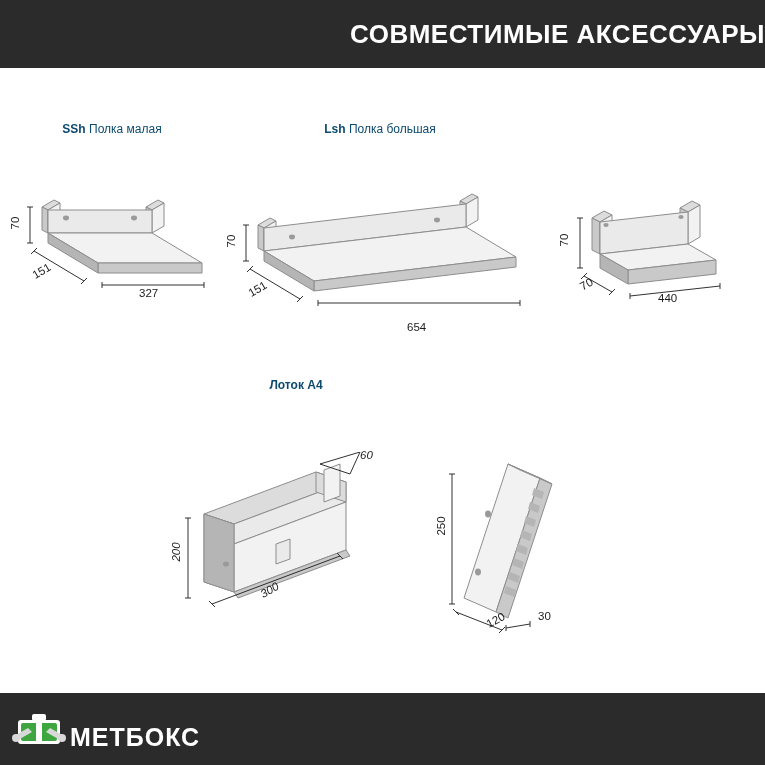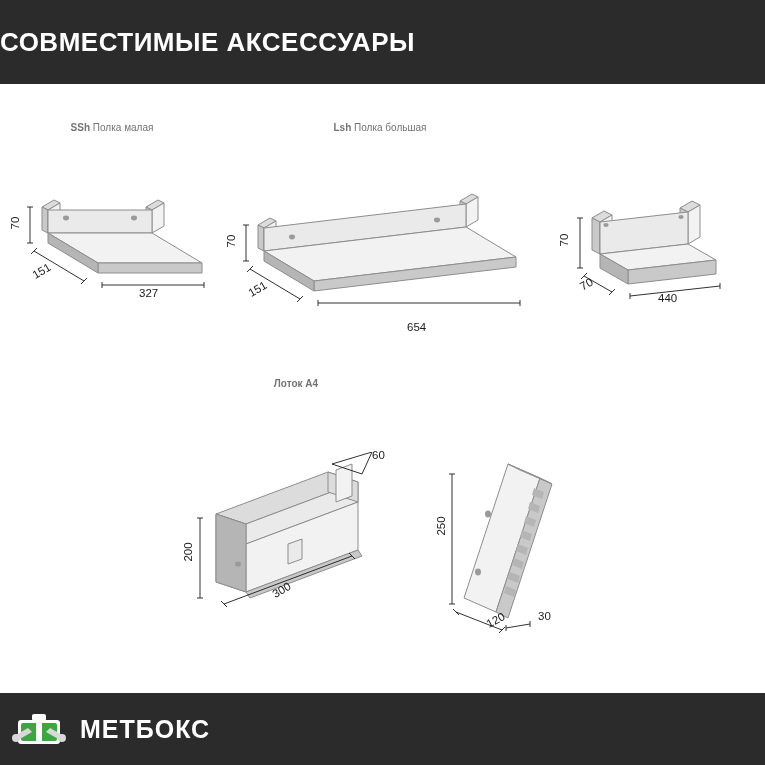--- a/index.html
+++ b/index.html
@@ -19,25 +19,25 @@
     width: 765px;
     height: 765px;
     background: #ffffff;
   }
 
   
   .header {
     position: absolute;
     left: 0; top: 0;
     width: 765px;
-    height: 84px;
+    height: 68px;
     background: #2b2b2b;
     display: flex;
     align-items: center;
-    justify-content: flex-start;
+    justify-content: flex-end;
   }
   .header-title {
     color: #ffffff;
     font-size: 26px;
     font-weight: bold;
     letter-spacing: 0.5px;
     text-align: center;
     text-transform: uppercase;
   }
 
@@ -46,43 +46,43 @@
     position: absolute;
     left: 0; bottom: 0;
     width: 765px;
     height: 72px;
     background: #2b2b2b;
     display: flex;
     align-items: center;
   }
   .logo {
     display: flex;
-    align-items: center;
+    align-items: flex-end;
     margin-left: 12px;
-    gap: 14px;
+    gap: 4px;
   }
   .logo-mark {
     position: relative;
     width: 54px;
     height: 46px;
   }
   .logo-text {
     color: #ffffff;
     font-size: 25px;
     font-weight: bold;
     letter-spacing: 1px;
   }
 
   
   .item {
     position: absolute;
   }
   .item-caption {
-    font-size: 10px;
-    color: #737373;
+    font-size: 12px;
+    color: #0c4a6e;
     line-height: 1.25;
     text-align: center;
   }
   .item-caption .code {
     font-weight: bold;
   }
   .figure {
     position: relative;
   }
   .dim {
@@ -231,21 +231,21 @@
     <div class="dim rot-b" style="left:18px; top:86px;">70</div>
     <div class="dim" style="left:96px; top:100px;">440</div>
   </div>
 
   <div class="item" style="left:196px; top:378px; width:200px;">
     <div class="item-caption">
       <span class="code">Лоток A4</span>
     </div>
   </div>
 
-  <div class="figure" style="position:absolute; left:176px; top:452px; width:230px; height:175px;">
+  <div class="figure" style="position:absolute; left:164px; top:452px; width:230px; height:175px;font-style:italic;">
     <svg width="230" height="175" viewBox="0 0 230 175">
 
       <polygon class="f2 out" points="40,62 152,20 182,30 70,72"></polygon>
 
       <polygon class="f1 out" points="40,62 40,130 70,140 70,72"></polygon>
       <polygon class="f5 out" points="70,72 182,30 182,50 70,92"></polygon>
 
       <polygon class="f1 out" points="70,92 182,50 182,98 70,140"></polygon>
 
       <polygon class="f4 out" points="40,62 70,72 70,140 40,130"></polygon>

